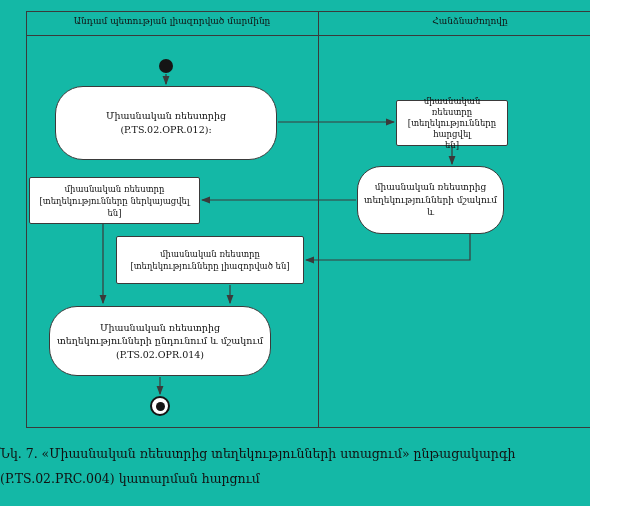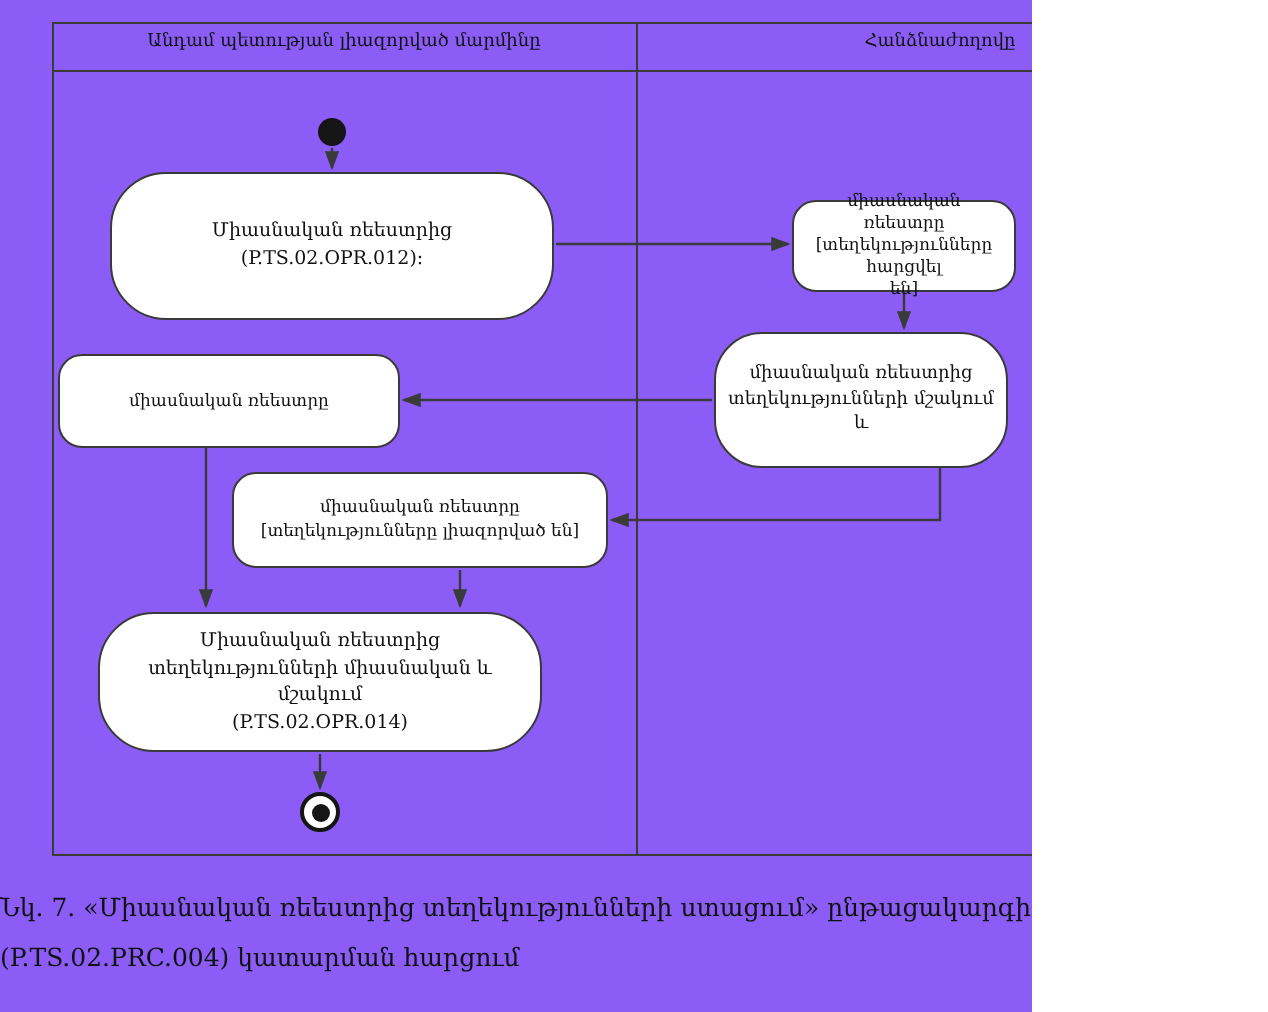--- a/index.html
+++ b/index.html
@@ -1,27 +1,27 @@
 <!DOCTYPE html>
 <html><head>
 <meta charset="utf-8">
 <style>
   html,body{margin:0;padding:0;background:#fff;}
-  .canvas{position:relative;width:516px;height:506px;background:#8b5cf6;
+  .canvas{position:relative;width:590px;height:506px;background:#14b8a6;
           font-family:"DejaVu Serif","DejaVu Sans",serif;color:#111;overflow:hidden;}
   .frame{position:absolute;left:26px;top:11px;width:591px;height:417px;border:1px solid #3a3a3a;box-sizing:border-box;}
   .vline{position:absolute;left:318px;top:11px;width:1px;height:417px;background:#3a3a3a;}
   .hline{position:absolute;left:26px;top:35px;width:591px;height:1px;background:#3a3a3a;}
   .lane-title{position:absolute;top:16px;font-size:9px;text-align:center;white-space:nowrap;overflow:visible;}
   .lane-title.left{left:26px;width:292px;}
   .lane-title.right{left:321px;width:298px;}
   .node{position:absolute;border:1px solid #3a3a3a;background:#fff;display:flex;align-items:center;
         justify-content:center;text-align:center;box-sizing:border-box;padding:2px 6px;}
   .activity{border-radius:28px;}
-  .objectnode{border-radius:12px;}
+  .objectnode{border-radius:2px;}
   .ln{display:block;}
   .n-query   {left:55px; top:86px; width:222px;height:74px;font-size:9.5px;line-height:14px;}
   .n-request {left:396px;top:100px;width:112px;height:46px;font-size:8.5px;line-height:11px;}
   .n-process {left:357px;top:166px;width:147px;height:68px;font-size:9px;  line-height:12.5px;border-radius:24px;}
   .n-present {left:29px; top:177px;width:171px;height:47px;font-size:8.5px;line-height:12px;}
   .n-missing {left:116px;top:236px;width:188px;height:48px;font-size:8.5px;line-height:12px;}
   .n-receive {left:49px; top:306px;width:222px;height:70px;font-size:9.5px;line-height:13.5px;}
   .start-node{position:absolute;left:159px;top:59px;width:14px;height:14px;background:#151515;border-radius:50%;}
   .end-node{position:absolute;left:150px;top:396px;width:20px;height:20px;border:2px solid #151515;
             border-radius:50%;box-sizing:border-box;display:flex;align-items:center;justify-content:center;background:#fff;}
@@ -78,34 +78,35 @@
   <div class="node activity n-process">
     <div>
       <span class="ln">միասնական ռեեստրից</span>
       <span class="ln">տեղեկությունների մշակում և</span>
     </div>
   </div>
 
   <div class="node objectnode n-present">
     <div>
       <span class="ln">միասնական ռեեստրը</span>
+      <span class="ln">[տեղեկությունները ներկայացվել են]</span>
     </div>
   </div>
 
   <div class="node objectnode n-missing">
     <div>
       <span class="ln">միասնական ռեեստրը</span>
       <span class="ln">[տեղեկությունները լիազորված են]</span>
     </div>
   </div>
 
   <div class="node activity n-receive">
     <div>
       <span class="ln">Միասնական ռեեստրից</span>
-      <span class="ln">տեղեկությունների միասնական և մշակում</span>
+      <span class="ln">տեղեկությունների ընդունում և մշակում</span>
       <span class="ln">(P.TS.02.OPR.014)</span>
     </div>
   </div>
 
   <div class="end-node">
     <div class="end-node-dot"></div>
   </div>
 
   <div class="caption">
     <span class="cap-line">Նկ. 7. «Միասնական ռեեստրից տեղեկությունների ստացում» ընթացակարգի</span>

